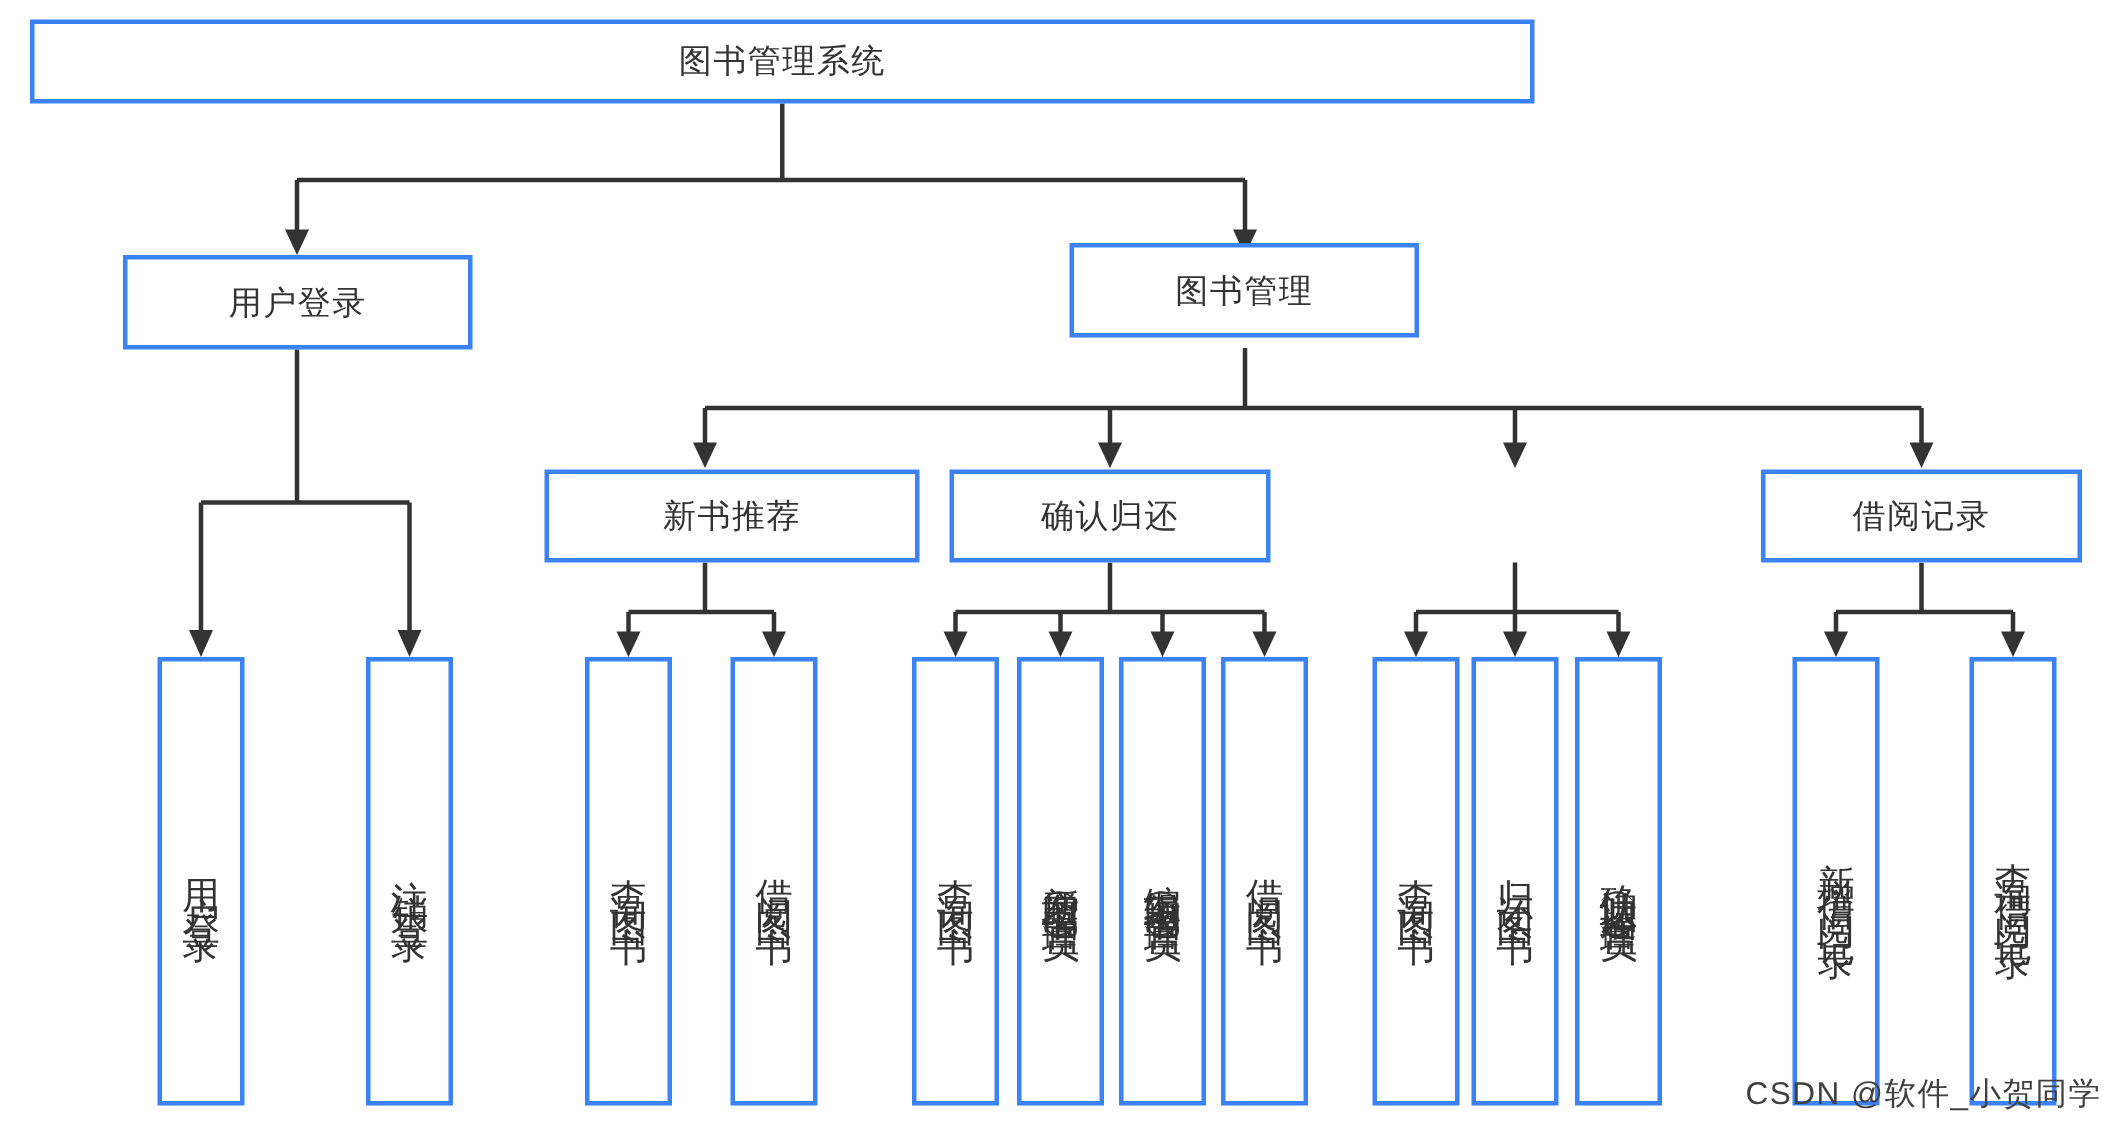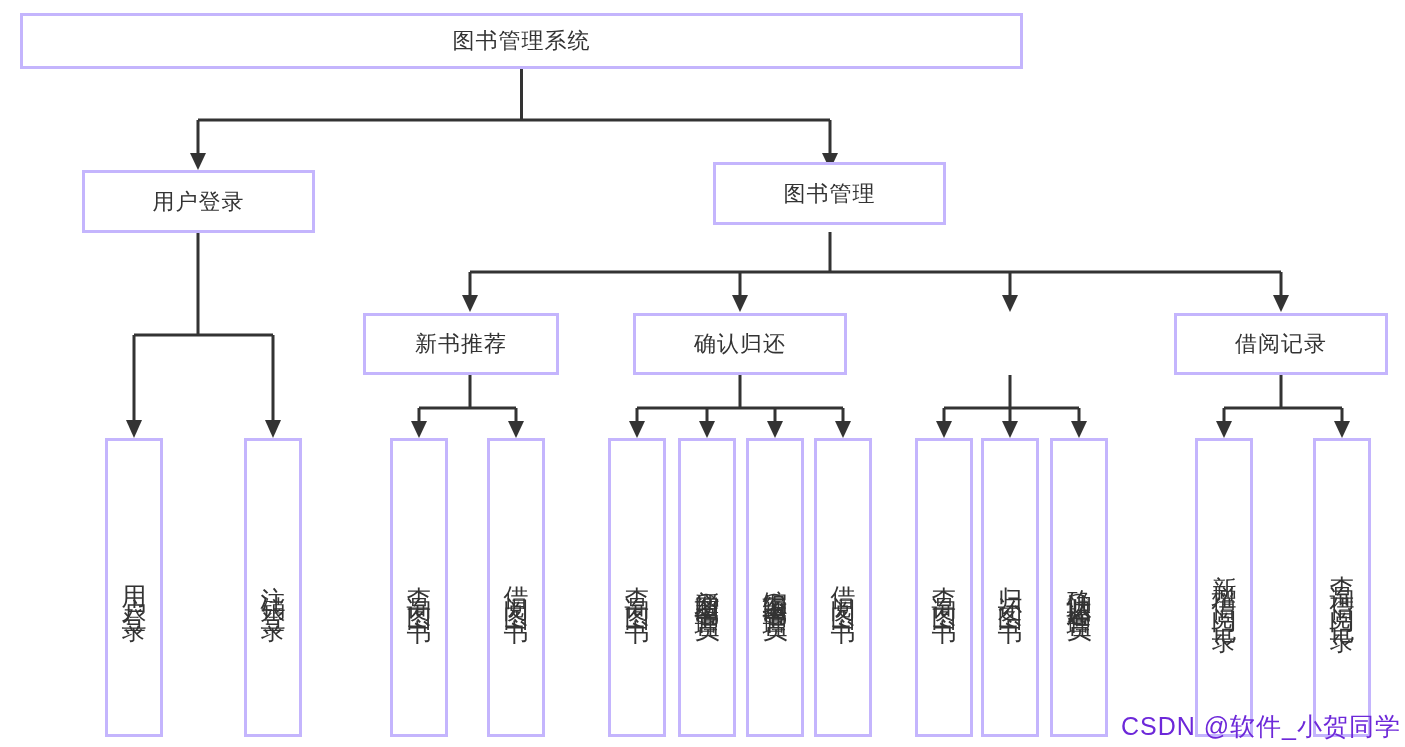--- a/index.html
+++ b/index.html
@@ -8,37 +8,36 @@
     width:1405px;height:747px;
     background:#ffffff;
     font-family:"Liberation Sans","DejaVu Sans",sans-serif;
     overflow:hidden;
   }
   .connectors{position:absolute;left:0;top:0;}
   .connectors path{stroke:#333333;stroke-width:3;fill:none;}
   .connectors polygon{fill:#333333;stroke:none;}
   .node{
     position:absolute;box-sizing:border-box;
-    background:#ffffff;border:3px solid #c4b5fd;
+    background:#ffffff;border:3px solid #3b82f6;
     display:flex;align-items:center;justify-content:center;
     color:#333333;font-size:22px;letter-spacing:1px;
     white-space:nowrap;
-    font-family:Liberation Serif, serif;
   }
   .leaf{font-size:25px;}
   .leaf .vtext{
     writing-mode:vertical-rl;
     text-orientation:mixed;
     letter-spacing:11px;
     white-space:nowrap;
   }
   .leaf .vtext.long{letter-spacing:4px;}
   .watermark{
     position:absolute;right:4px;bottom:4px;
-    font-size:25px;color:#6d28d9;letter-spacing:1px;
+    font-size:21px;color:#404040;letter-spacing:1px;
     z-index:5;
   }
 </style>
 </head>
 <body>
 
 <div class="canvas">
 
   <svg class="connectors" width="1405" height="747" viewBox="0 0 1405 747" xmlns="http://www.w3.org/2000/svg">
 
@@ -74,21 +73,21 @@
     <path d="M1281 375 V408 M1224 408 H1342 M1224 408 V423 M1342 408 V423"></path>
     <polygon points="1216,421 1232,421 1224,438"></polygon>
     <polygon points="1334,421 1350,421 1342,438"></polygon>
   </svg>
 
   <div class="node" style="left:20px;top:13px;width:1003px;height:56px">图书管理系统</div>
 
   <div class="node" style="left:82px;top:170px;width:233px;height:63px">用户登录</div>
   <div class="node" style="left:713px;top:162px;width:233px;height:63px">图书管理</div>
 
-  <div class="node" style="left:363px;top:313px;width:196px;height:62px">新书推荐</div>
+  <div class="node" style="left:363px;top:313px;width:250px;height:62px">新书推荐</div>
   <div class="node" style="left:633px;top:313px;width:214px;height:62px">确认归还</div>
   <div class="node" style="left:1174px;top:313px;width:214px;height:62px">借阅记录</div>
 
   <div class="node leaf" style="left:105px;top:438px;width:58px;height:299px">
     <span class="vtext">用户登录</span>
   </div>
   <div class="node leaf" style="left:244px;top:438px;width:58px;height:299px">
     <span class="vtext">注销登录</span>
   </div>
 

